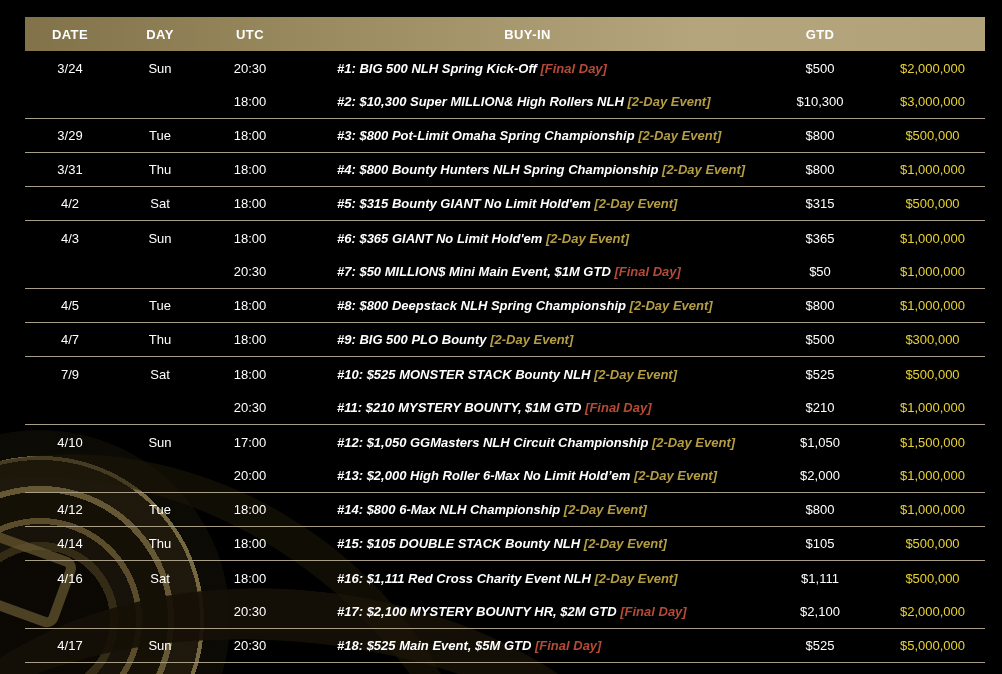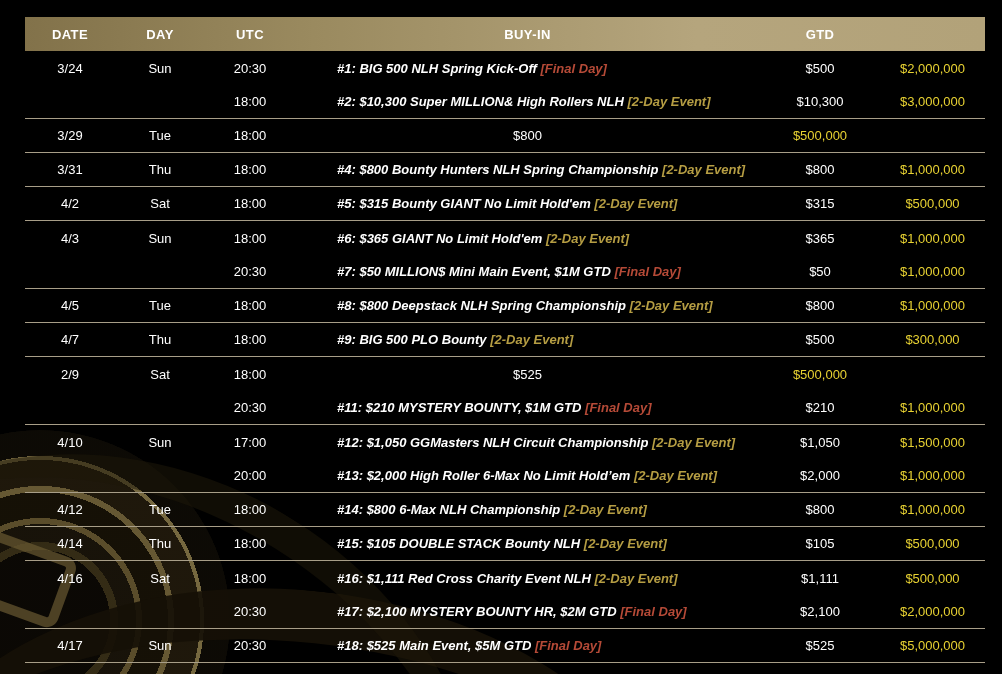--- a/index.html
+++ b/index.html
@@ -167,20 +167,21 @@
           <div class="cell day"></div>
           <div class="cell utc">18:00</div>
           <div class="cell event"><span>#2: $10,300 Super MILLION&amp; High Rollers NLH </span><span class="tag t2day">[2-Day Event]</span></div>
           <div class="cell buyin">$10,300</div>
           <div class="cell gtd">$3,000,000</div>
         </div>
         <div class="grid-row row group-end">
           <div class="cell date">3/29</div>
           <div class="cell day">Tue</div>
           <div class="cell utc">18:00</div>
+          <div class="cell event"><span>#3: $800 Pot-Limit Omaha Spring Championship </span><span class="tag t2day">[2-Day Event]</span></div>
           <div class="cell buyin">$800</div>
           <div class="cell gtd">$500,000</div>
         </div>
         <div class="grid-row row group-end">
           <div class="cell date">3/31</div>
           <div class="cell day">Thu</div>
           <div class="cell utc">18:00</div>
           <div class="cell event"><span>#4: $800 Bounty Hunters NLH Spring Championship </span><span class="tag t2day">[2-Day Event]</span></div>
           <div class="cell buyin">$800</div>
           <div class="cell gtd">$1,000,000</div>
@@ -219,23 +220,24 @@
         </div>
         <div class="grid-row row group-end">
           <div class="cell date">4/7</div>
           <div class="cell day">Thu</div>
           <div class="cell utc">18:00</div>
           <div class="cell event"><span>#9: BIG 500 PLO Bounty </span><span class="tag t2day">[2-Day Event]</span></div>
           <div class="cell buyin">$500</div>
           <div class="cell gtd">$300,000</div>
         </div>
         <div class="grid-row row">
-          <div class="cell date">2/9</div>
+          <div class="cell date">7/9</div>
           <div class="cell day">Sat</div>
           <div class="cell utc">18:00</div>
+          <div class="cell event"><span>#10: $525 MONSTER STACK Bounty NLH </span><span class="tag t2day">[2-Day Event]</span></div>
           <div class="cell buyin">$525</div>
           <div class="cell gtd">$500,000</div>
         </div>
         <div class="grid-row row group-end">
           <div class="cell date"></div>
           <div class="cell day"></div>
           <div class="cell utc">20:30</div>
           <div class="cell event"><span>#11: $210 MYSTERY BOUNTY, $1M GTD </span><span class="tag tfinal">[Final Day]</span></div>
           <div class="cell buyin">$210</div>
           <div class="cell gtd">$1,000,000</div>

